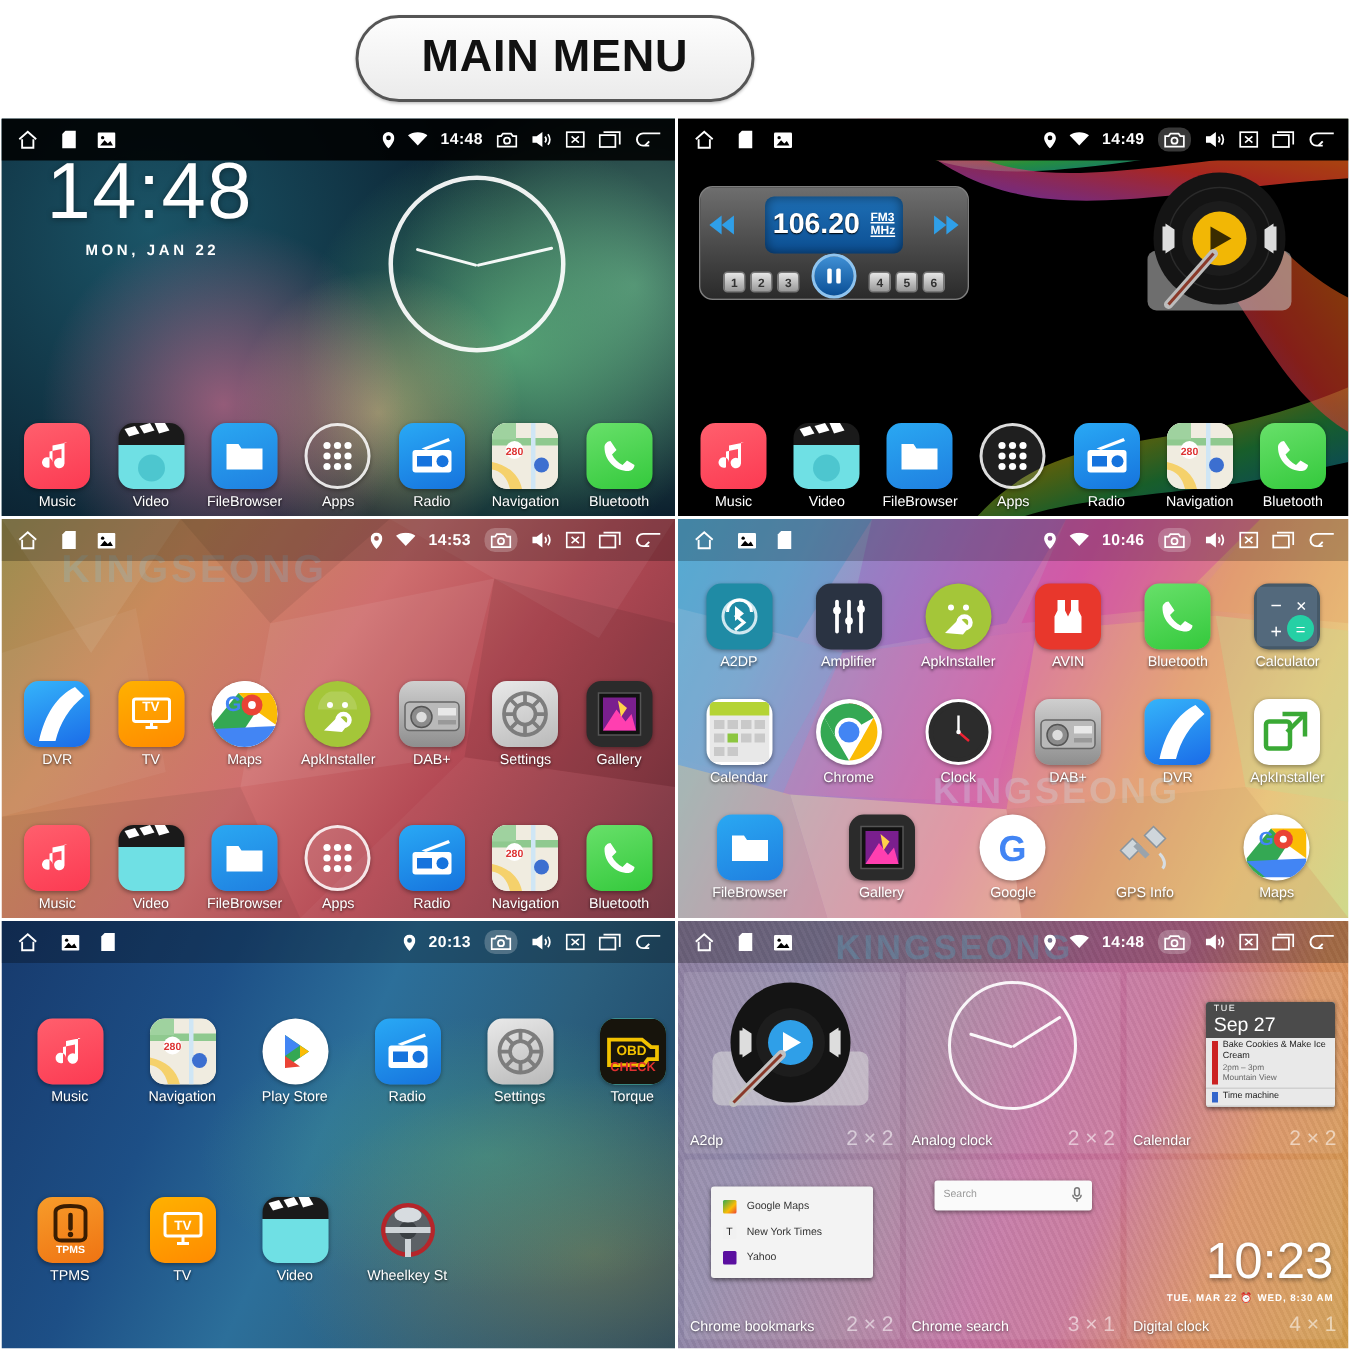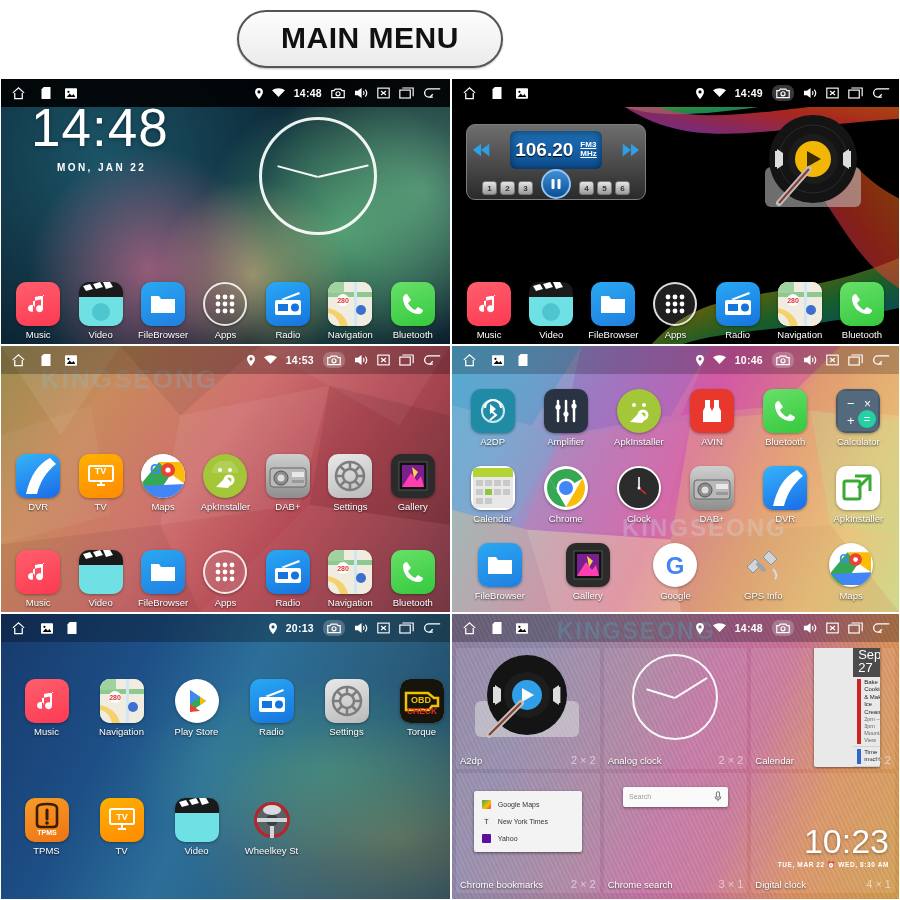--- a/index.html
+++ b/index.html
@@ -138,27 +138,27 @@
   .bg6::after { content:""; position:absolute; inset:0;
     background:repeating-linear-gradient(65deg, rgba(255,255,255,.045) 0 2px, rgba(0,0,0,.035) 2px 4px); }
   .wgrid { position:absolute; left:0; top:30px; right:0; bottom:2px;
     display:grid; grid-template-columns:repeat(3,1fr); grid-template-rows:1fr 1fr; gap:4px; padding:4px; z-index:5; }
   .wcell { position:relative; background:rgba(255,255,255,.10); border-radius:2px; overflow:hidden; }
   .wbody { position:absolute; left:0; right:0; top:0; bottom:22px; display:flex;
     align-items:center; justify-content:center; }
   .wfoot { position:absolute; left:4px; right:4px; bottom:3px; display:flex; justify-content:space-between;
     align-items:baseline; }
   .wname { font-size:9.5px; color:#fff; text-shadow:0 1px 2px rgba(0,0,0,.6); }
-  .wsize { font-size:11px; color:rgba(255,255,255,.55); }
+  .wsize { font-size:14px; color:rgba(255,255,255,.55); }
 
   .watermark { position:absolute; font-family:"Liberation Sans", sans-serif; font-weight:bold;
     color:rgba(120,200,235,.42); letter-spacing:2px; pointer-events:none; z-index:20; }
 
-  .calwidget { width:66px; background:#e9e9e9; border-radius:2px; overflow:hidden;
-    box-shadow:0 1px 3px rgba(0,0,0,.5); position:relative; left:24px; top:6px;padding-left:39px; }
+  .calwidget { width:86px; background:#e9e9e9; border-radius:2px; overflow:hidden;
+    box-shadow:0 1px 3px rgba(0,0,0,.5); position:relative; left:24px; top:6px; }
   .calhead { background:#4b4b4b; color:#fff; padding:2px 5px; }
   .calhead .dw { font-size:6px; letter-spacing:1px; }
   .calhead .dd { font-size:13px; line-height:1.05; }
   .calrow { display:flex; gap:3px; padding:2px 4px; border-bottom:1px solid #d0d0d0; }
   .calbar { width:4px; background:#c22; flex:none; }
   .calbar.b { background:#36c; }
   .caltxt { font-size:6px; color:#222; line-height:1.25; }
   .caltxt .sub { color:#666; font-size:5.5px; }
 
   .bmwidget { width:108px; background:#f3f3f3; border-radius:2px; box-shadow:0 1px 3px rgba(0,0,0,.5);

